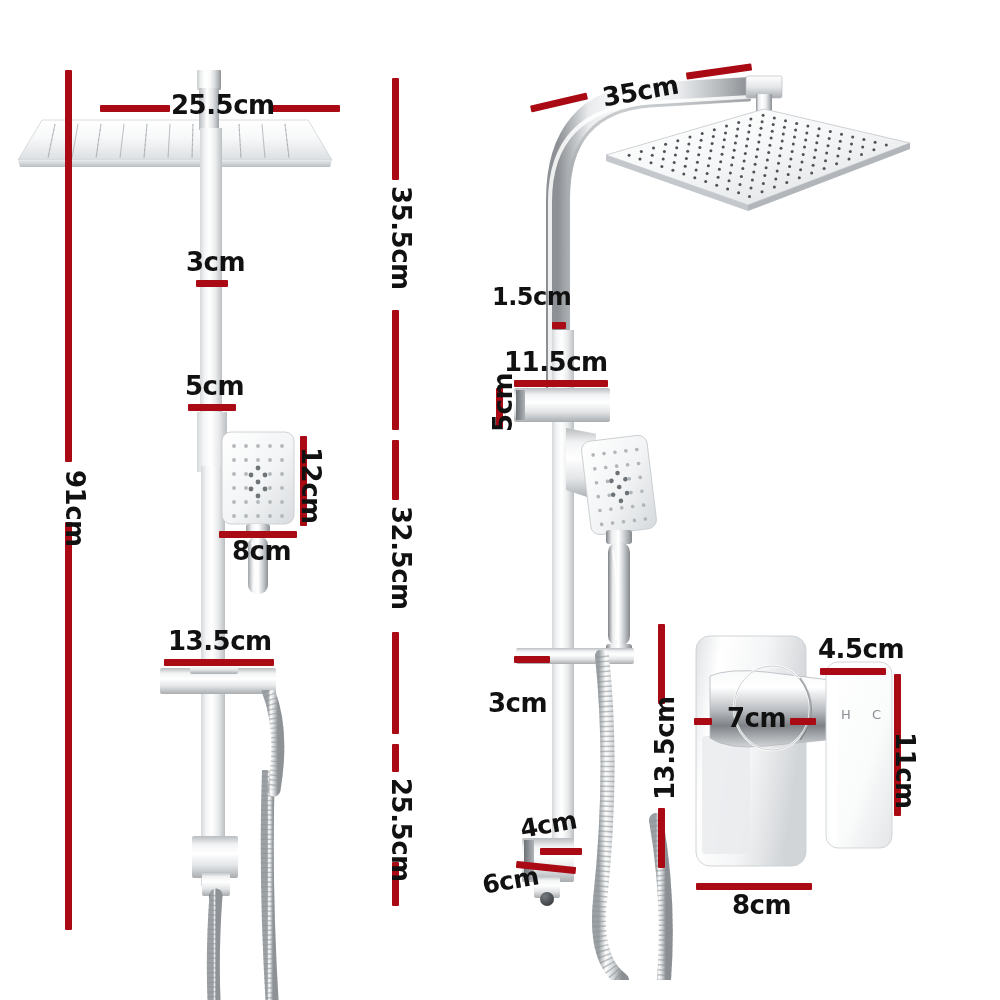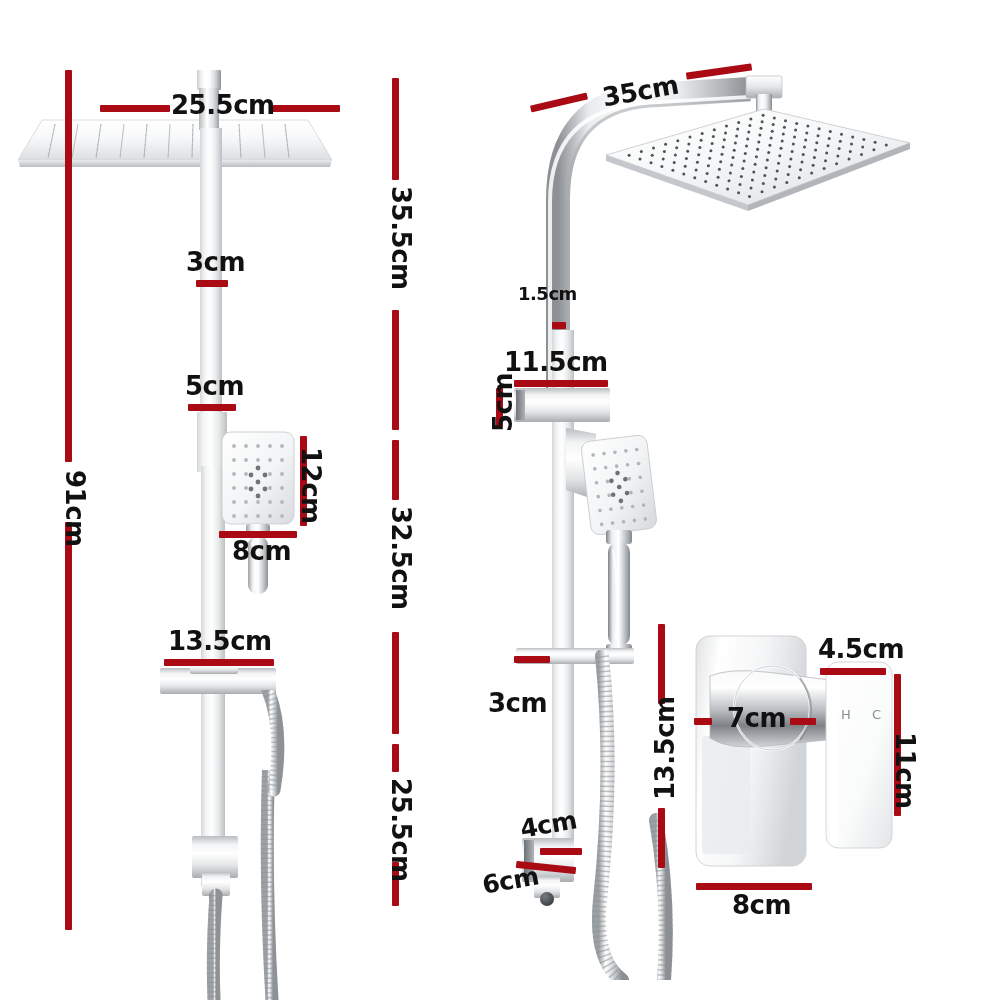--- a/index.html
+++ b/index.html
@@ -496,21 +496,21 @@
     <div class="chrome-h" style="position:absolute;left:62px;top:838px;width:52px;height:44px;border-radius:2px;"></div>
     <div style="position:absolute;left:64px;top:840px;width:10px;height:40px;background:linear-gradient(90deg,#6d7276,#b0b4b8);"></div>
     <div class="chrome-h" style="position:absolute;left:74px;top:876px;width:26px;height:22px;border-radius:2px;"></div>
     <div style="position:absolute;left:80px;top:892px;width:14px;height:14px;border-radius:50%;background:radial-gradient(circle at 35% 30%,#767b7f,#2a2d30);"></div>
 
     <div class="dim-h" style="left: 70px; top: 99px; width: 58px; transform: rotate(-13deg); background: rgb(169, 10, 20);"></div>
     <div class="dim-h" style="left: 226px; top: 68px; width: 66px; transform: rotate(-8deg); background: rgb(169, 10, 20);"></div>
     <div class="dim-lbl" style="left:142px;top:78px;font-size:26px;transform:rotate(-10deg);">35cm</div>
 
     <div class="dim-h" style="left: 92px; top: 322px; width: 14px; background: rgb(169, 10, 20);"></div>
-    <div class="dim-lbl" style="left:58px;top:285px;font-size:18px;">1.5cm</div>
+    <div class="dim-lbl" style="left:32px;top:285px;font-size:24px;">1.5cm</div>
 
     <div class="dim-h" style="left: 54px; top: 380px; width: 94px; background: rgb(169, 10, 20);"></div>
     <div class="dim-lbl" style="left:44px;top:349px;font-size:26px;">11.5cm</div>
 
     <div class="dim-v" style="left: 36px; top: 388px; height: 40px; background: rgb(169, 10, 20);"></div>
     <div class="dim-lbl rot-ccw" style="left:30px;top:432px;font-size:26px;">5cm</div>
 
     <div class="dim-h" style="left: 54px; top: 656px; width: 36px; background: rgb(169, 10, 20);"></div>
     <div class="dim-lbl" style="left:28px;top:690px;font-size:26px;">3cm</div>
 

